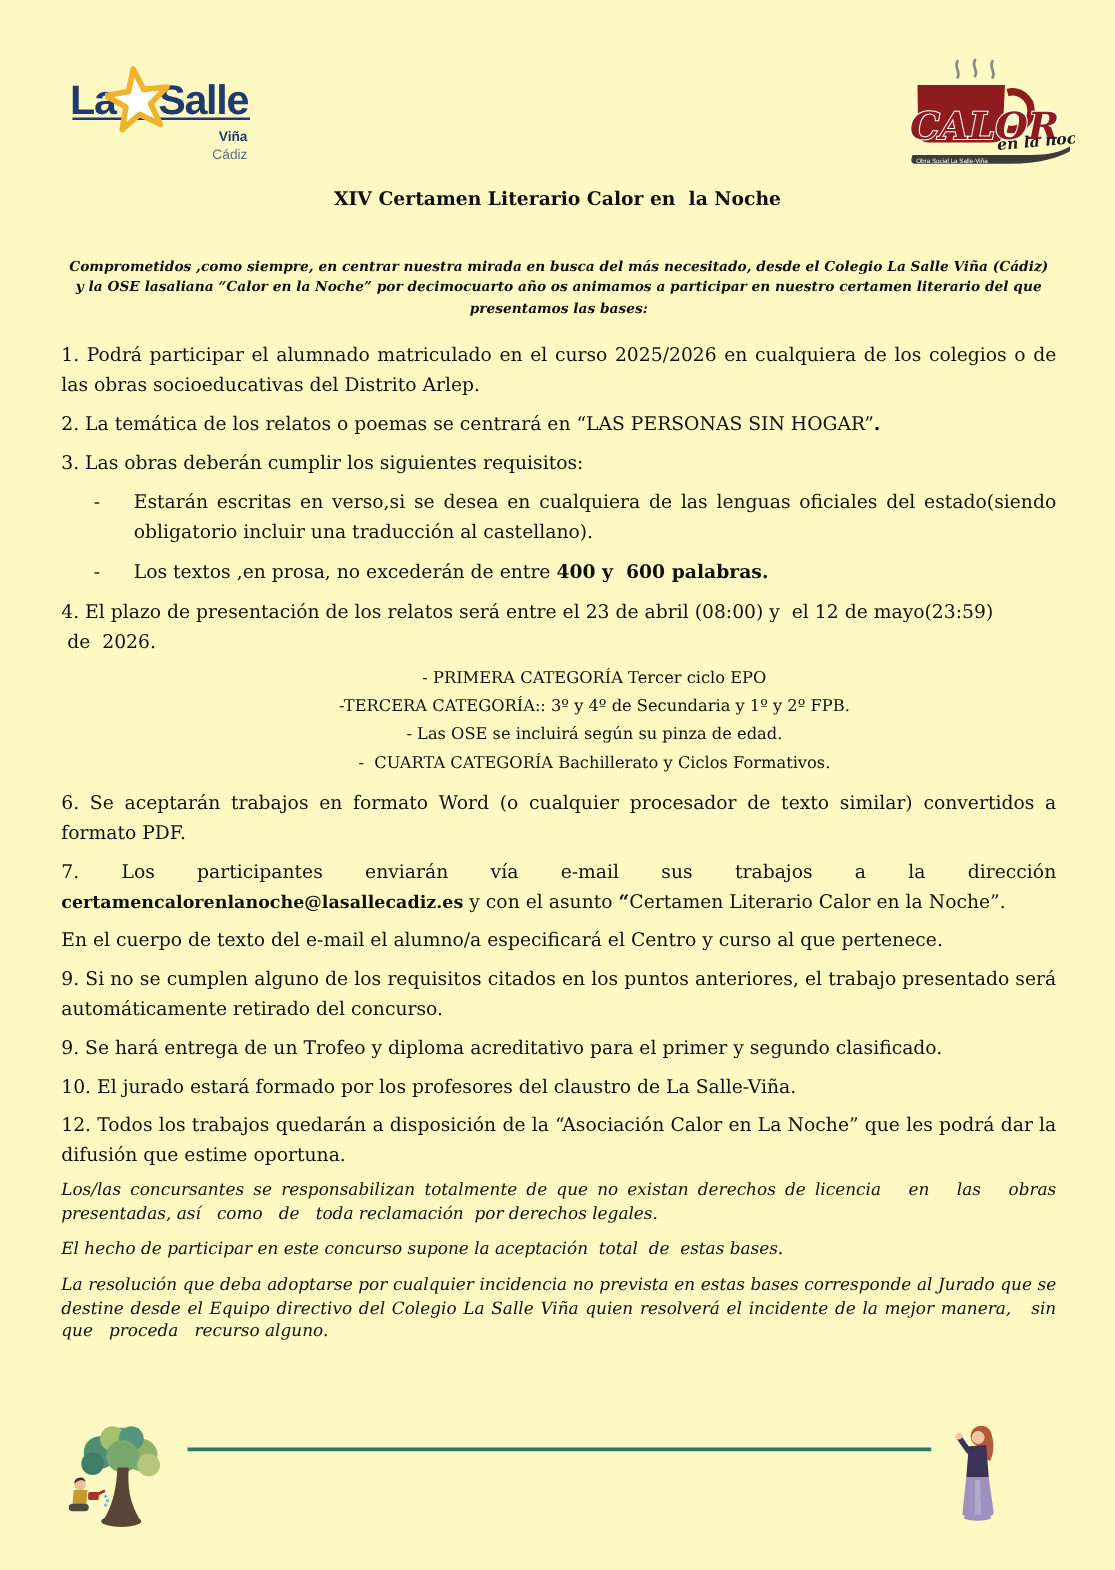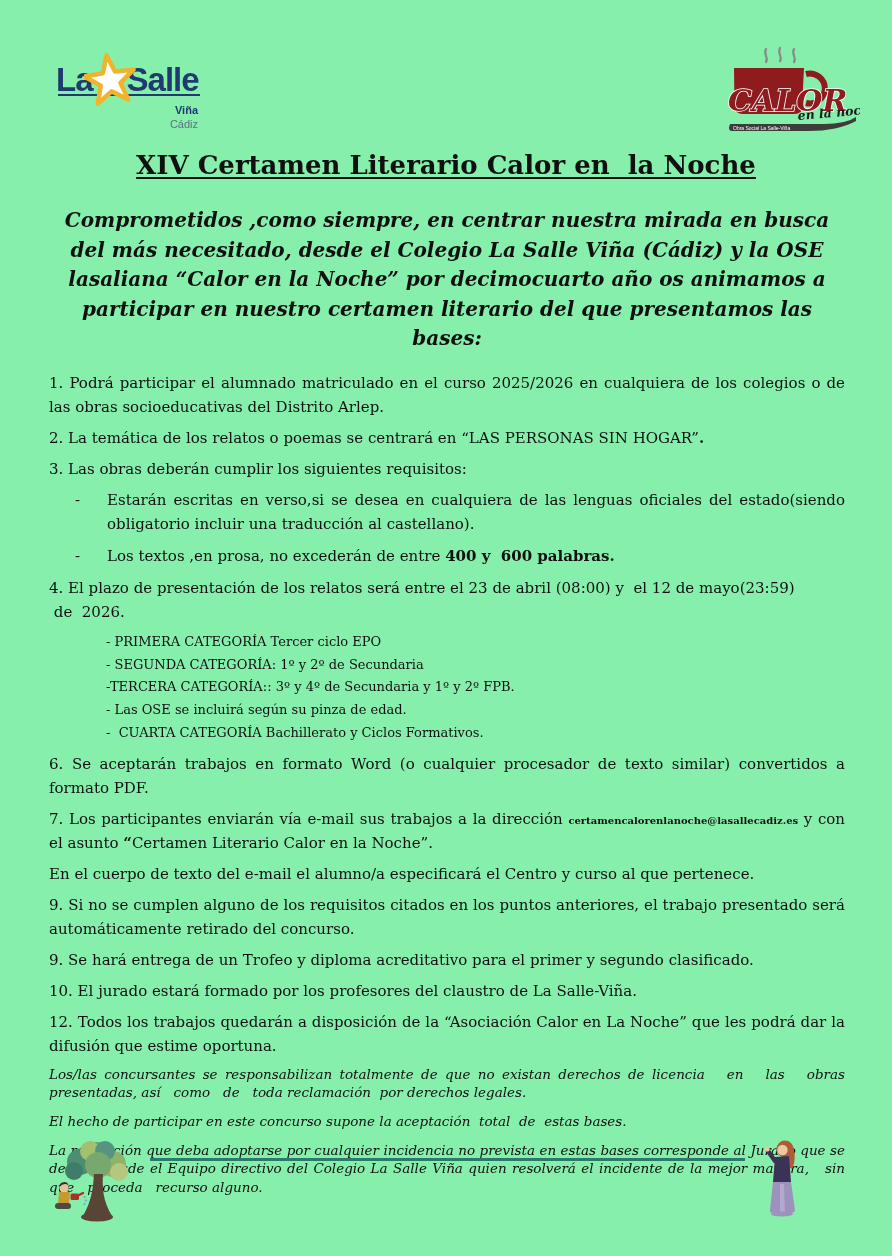--- a/index.html
+++ b/index.html
@@ -1,50 +1,50 @@
 <!DOCTYPE html>
 <html><head>
 <meta charset="utf-8">
 <style>
   html,body{margin:0;padding:0;background:#e8e8e8;}
-  .page{position:relative;width:892px;height:1256px;margin:0 auto;background:#86efac;
+  .page{position:relative;width:892px;height:1256px;margin:0 auto;background:#fef9c3;
         font-family:"DejaVu Serif",serif;color:#101010;overflow:hidden;}
 
   
   .lasalle{position:absolute;left:56px;top:52px;width:150px;}
   .ls-row{position:relative;display:flex;align-items:flex-end;height:48px;}
   .ls-la,.ls-salle{font-family:"Liberation Sans",sans-serif;font-weight:bold;color:#1e3a6e;
         font-size:33px;line-height:40px;letter-spacing:-1px;z-index:2;}
   .ls-star{position:relative;width:52px;height:56px;margin:0 -9px -8px -9px;z-index:3;}
   .ls-underline{position:absolute;left:2px;right:6px;bottom:4px;height:2px;background:#1e3a6e;z-index:1;}
   .ls-sub{text-align:right;padding-right:8px;margin-top:4px;
         font-family:"Liberation Sans",sans-serif;}
   .ls-vina{font-size:11px;font-weight:bold;color:#1e3a6e;line-height:13px;}
   .ls-cadiz{font-size:11px;color:#5f6f85;line-height:14px;}
 
   
   .calor{position:absolute;left:724px;top:44px;width:136px;height:100px;}
 
   
   .title{position:absolute;top:150px;left:0;width:100%;margin:0;text-align:center;
-        font-size:26px;font-weight:bold;text-decoration:underline;
+        font-size:15px;font-weight:bold;
         text-underline-offset:3px;white-space:pre-wrap;}
 
   
   .content{position:absolute;top:206px;left:49px;width:796px;}
   .intro{margin:0 6px 17px 6px;text-align:center;font-weight:bold;font-style:italic;
-        font-size:20px;line-height:1.48;white-space:pre-wrap;}
+        font-size:11px;line-height:1.48;white-space:pre-wrap;}
   .p{margin:0 0 7px 0;font-size:15px;line-height:1.6;white-space:pre-wrap;}
   .j{text-align:justify;}
   .bullet{display:flex;margin:0 0 8px 26px;}
   .dash{width:32px;flex:0 0 32px;font-size:15px;line-height:1.6;}
   .btext{flex:1;font-size:15px;line-height:1.6;white-space:pre-wrap;}
-  .cats{margin:0 0 7px 57px;}
+  .cats{margin:0 0 7px 57px;text-align:center;}
   .cat{font-size:13px;line-height:1.75;white-space:pre-wrap;}
-  .email{font-size:10px;}
+  .email{font-size:14px;}
   .legal{margin:4px 0 10px 0;font-style:italic;font-size:13.5px;line-height:1.38;
         white-space:pre-wrap;}
 
   
   .tree{position:absolute;left:52px;top:1140px;}
   .divider{position:absolute;left:150px;top:1158px;width:595px;height:3px;}
   .woman{position:absolute;left:758px;top:1138px;}
 </style>
 </head>
 <body>
@@ -104,21 +104,20 @@
     <div class="bullet">
       <span class="dash">-</span>
       <span class="btext"><span>Los textos ,en prosa, no excederán de entre </span><b>400 y  600 palabras.</b></span>
     </div>
 
     <p class="p">4. El plazo de presentación de los relatos será entre el 23 de abril (08:00) y  el 12 de mayo(23:59)
  de  2026.</p>
 
     <div class="cats">
       <div class="cat">- PRIMERA CATEGORÍA Tercer ciclo EPO</div>
-      <div class="cat">- SEGUNDA CATEGORÍA: 1º y 2º de Secundaria</div>
       <div class="cat">-TERCERA CATEGORÍA:: 3º y 4º de Secundaria y 1º y 2º FPB.</div>
       <div class="cat">- Las OSE se incluirá según su pinza de edad.</div>
       <div class="cat">-  CUARTA CATEGORÍA Bachillerato y Ciclos Formativos.</div>
     </div>
 
     <p class="p j">6. Se aceptarán trabajos en formato Word (o cualquier procesador de texto similar) convertidos a formato PDF.</p>
 
     <p class="p j"><span>7. Los participantes enviarán vía e-mail sus trabajos a la dirección </span><b class="email">certamencalorenlanoche@lasallecadiz.es</b><span> y con el asunto </span><b>“</b><span>Certamen Literario Calor en la Noche”.</span></p>
 
     <p class="p">En el cuerpo de texto del e-mail el alumno/a especificará el Centro y curso al que pertenece.</p>

